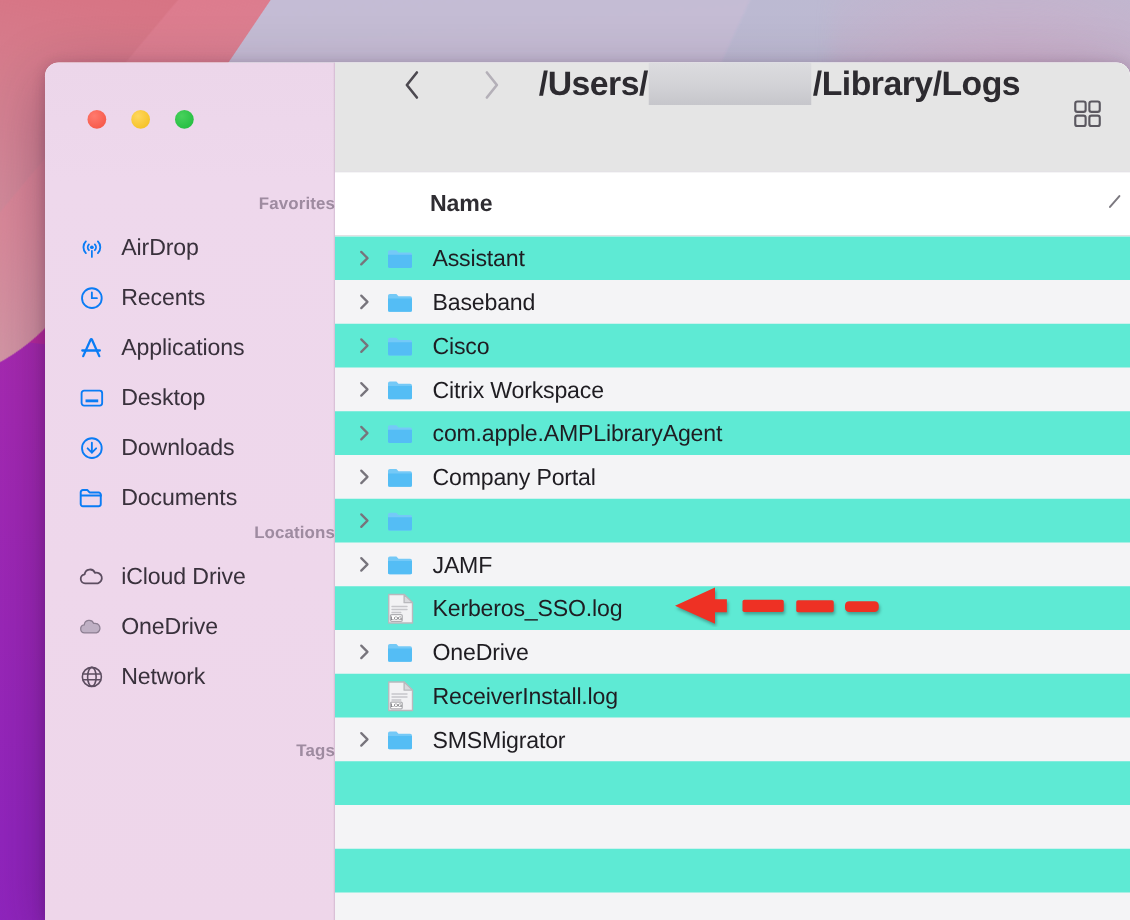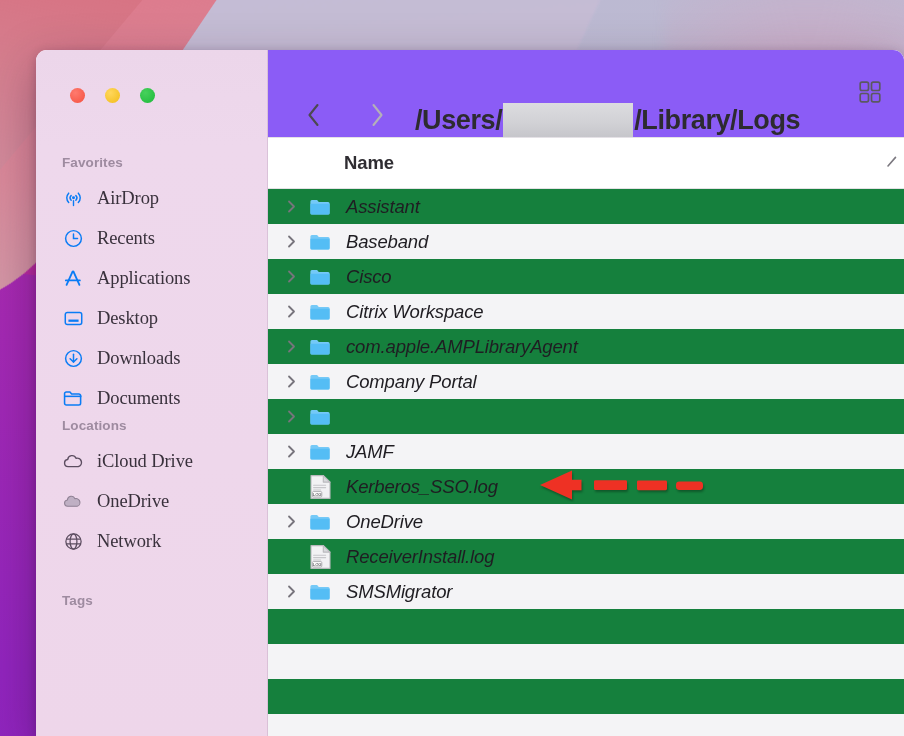--- a/index.html
+++ b/index.html
@@ -87,20 +87,21 @@
   }
 
   
   #sidebar {
     width: 232px;
     flex: 0 0 232px;
     background: linear-gradient(180deg, #ecd6ea 0%, #eed8ec 14%, #eed7eb 60%, #eed6ea 100%);
     position: relative;
     padding-top: 0;
     overflow: hidden;
+    text-align: right;
   }
   #sidebar::after {
     content: "";
     position: absolute;
     right: 0; top: 0; bottom: 0;
     width: 1px;
     background: rgba(120,80,120,.16);
   }
 
   #traffic-lights {
@@ -121,21 +122,21 @@
     font-size: 13.5px;
     font-weight: bold;
     color: #9e8ba0;
     letter-spacing: .1px;
     padding: 0 0 0 26px;
   }
   #fav-label  { margin-top: 52px; }
   #loc-label  { }
   #tags-label { margin-top: 32px; }
 
-  .sb-list { margin-top: 8px; font-family: Liberation Serif, serif; }
+  .sb-list { margin-top: 8px; }
   .sb-item {
     display: flex;
     align-items: center;
     height: 40px;
     padding-left: 26px;
     gap: 13px;
     cursor: default;
   }
   .sb-icon {
     width: 22px; height: 22px;
@@ -155,24 +156,24 @@
     display: flex;
     flex-direction: column;
     background: #ffffff;
     min-width: 0;
   }
 
   
   #toolbar {
     height: 87px;
     flex: 0 0 87px;
-    background: #8b5cf6;
-    display: flex;
-    align-items: flex-end;
-    padding: 0 0 0 26px;
+    background: #e5e5e5;
+    display: flex;
+    align-items: flex-start;
+    padding: 0 0 0 42px;
     position: relative;
     border-bottom: 1px solid #e4e1e6;
   }
   .nav-btn {
     width: 40px; height: 40px;
     display: flex; align-items: center; justify-content: center;
     cursor: default;
   }
   #path-title {
     margin-left: 18px;
@@ -223,22 +224,21 @@
     position: absolute;
     right: -4px;
     top: 50%;
     transform: translateY(-50%);
   }
 
   
   #file-list {
     flex: 1;
     overflow: hidden;
-    background: #15803d;
-    font-style: italic;
+    background: #5eead4;
   }
   .row {
     height: 35px;
     display: flex;
     align-items: center;
     padding-left: 12px;
     position: relative;
     cursor: default;
   }
   .row.alt { background: #f4f4f6; }

